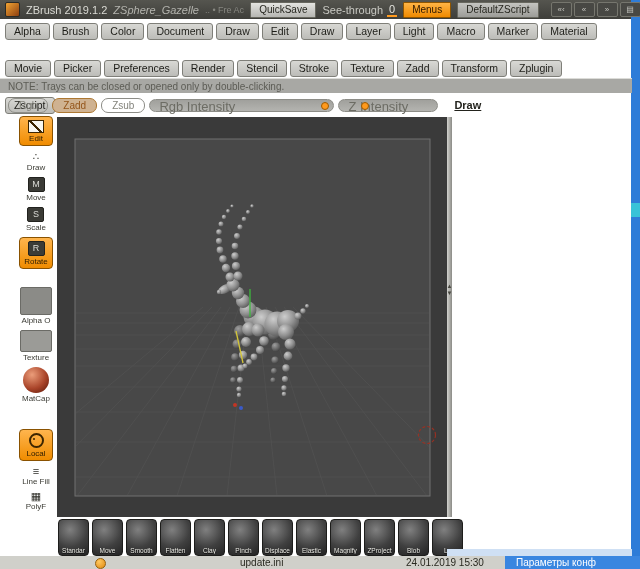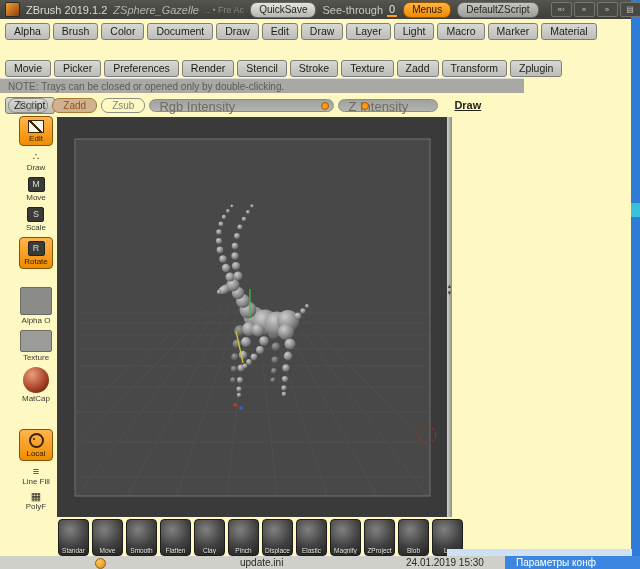--- a/index.html
+++ b/index.html
@@ -1,49 +1,49 @@
 <!DOCTYPE html>
 <html><head>
 <meta charset="utf-8">
 <style>
   html,body{margin:0;padding:0;background:#888;}
-  .screen{position:relative;width:640px;height:569px;background:#fef9c3;overflow:hidden;
+  .screen{position:relative;width:640px;height:569px;background:#ffffff;overflow:hidden;
           font-family:"Liberation Sans",sans-serif;-webkit-font-smoothing:antialiased;}
 
   
   .edge-blue{position:absolute;right:0;top:0;width:9px;height:569px;background:#2e7cd8;}
   .edge-cyan{position:absolute;right:0;top:203px;width:9px;height:14px;background:#38c2d8;}
 
   
   .titlebar{position:absolute;left:0;top:0;width:631px;height:19px;
             background:linear-gradient(#55554f,#3e3e3a);display:flex;align-items:center;gap:6px;
             padding:0 5px;box-sizing:border-box;color:#d2d2cc;font-size:11px;white-space:nowrap;}
   .logo{width:13px;height:13px;border-radius:2px;background:linear-gradient(135deg,#f2a433,#8d3f10);
         border:1px solid #2a2a26;flex:0 0 auto;}
   .apptitle{color:#dadad4;}
   .doctitle{color:#b4b4ae;font-style:italic;}
   .docextra{color:#878781;font-size:9px;}
-  .tbtn{height:14px;padding:0 8px;border-radius:7px;background:linear-gradient(#e4e4e0,#b6b6b2);
+  .tbtn{height:14px;padding:0 8px;border-radius:1px;background:linear-gradient(#e4e4e0,#b6b6b2);
         color:#26261f;font-size:10px;line-height:14px;border:1px solid #68685f;}
   .tbtn.orange{background:linear-gradient(#ffb445,#ef8a00);border-color:#8f5500;color:#2c1700;}
   .tbtn.gray{background:linear-gradient(#c4c4c0,#9c9c98);}
   .seethrough{display:flex;align-items:center;gap:4px;color:#c8c8c2;}
   .st-val{border-bottom:2px solid #ff9a1e;padding:0 2px;color:#e4e4de;}
   .iconbtns{display:flex;gap:2px;margin-left:6px;}
   .ibtn{min-width:15px;height:13px;border:1px solid #76766e;border-radius:2px;background:#484844;
         color:#c6c6c0;font-size:8px;line-height:13px;text-align:center;padding:0 2px;}
 
   
   .menubar{position:absolute;left:5px;top:23px;width:615px;}
   .menurow{display:flex;gap:3px;margin-bottom:20px;}
   .mbtn{height:13px;padding:1px 8px;border-radius:3px;border:1px solid #7f7f79;
         background:linear-gradient(#d8d8d4,#bcbcb8);font-size:10.5px;color:#1d1d18;line-height:13px;}
 
   
-  .notebar{position:absolute;left:0;top:78px;width:524px;height:15px;background:#a8a8a4;
+  .notebar{position:absolute;left:0;top:78px;width:632px;height:15px;background:#a8a8a4;
            border-top:1px solid #dcdcd8;color:#5c5c55;font-size:10px;line-height:15px;
            padding-left:8px;box-sizing:border-box;}
 
   
   .drawbar{position:absolute;left:8px;top:97px;width:620px;height:16px;display:flex;align-items:center;gap:4px;}
   .pillbtn{height:13px;line-height:13px;padding:0 10px;border-radius:7px;border:1px solid #8d8d87;
            color:#84847c;font-size:10px;background:transparent;}
   .pillbtn.zadd{border-color:#ad7832;color:#94551a;background:#cfb291;}
   .slider{position:relative;height:13px;border-radius:7px;background:linear-gradient(#a0a09c,#b4b4b0);
           border:1px solid #8d8d87;color:#6c6c64;font-size:13px;line-height:13px;padding-left:9px;

